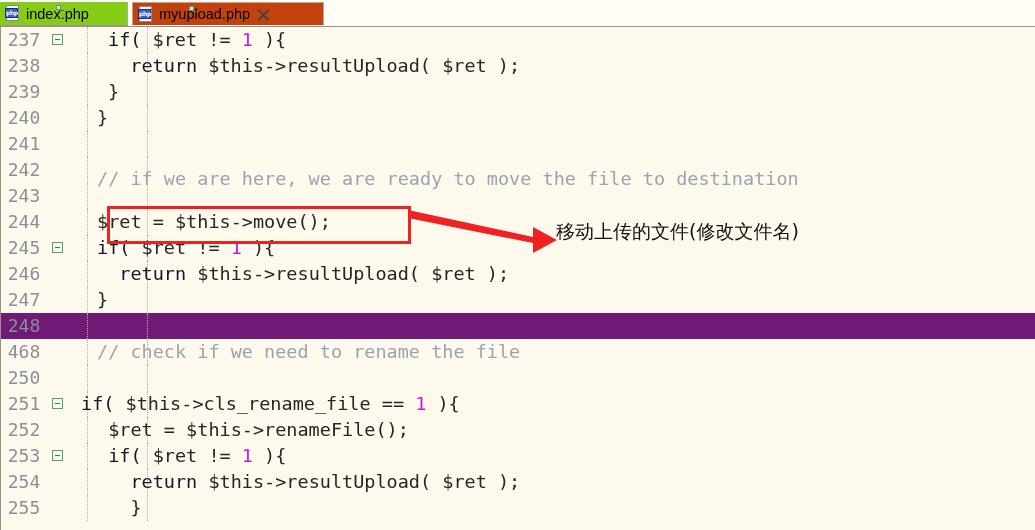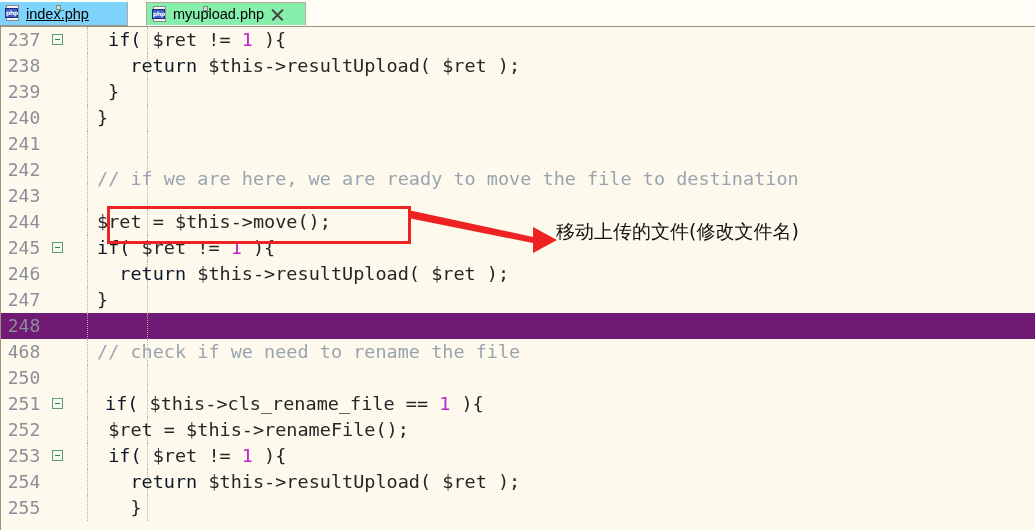--- a/index.html
+++ b/index.html
@@ -24,29 +24,28 @@
     box-sizing:border-box;
     font-family:"Liberation Sans", sans-serif;
     font-size:14px;color:#000;
     background:#fffdf6;
     cursor:default;
   }
   .tab.inactive{
     left:0;width:128px;
     border-right:1px solid #b3ab99;
     border-bottom:1px solid #9a9384;
-    background:#7dd3fc;
-    text-decoration:underline;
+    background:#84cc16;
   }
   .tab.active{
-    left:146px;width:160px;
+    left:132px;width:192px;
     border-left:1px solid #b3ab99;
     border-right:1px solid #b3ab99;
     border-top:1px solid #b3ab99;
-    background:#86efac;
+    background:#c2410c;
     border-bottom:1px solid #fffdf6;
     z-index:3;
   }
   .tabrest{
     position:absolute;left:291px;top:2px;right:0;height:24px;
     border-bottom:1px solid #9a9384;
   }
   .tab-label{white-space:nowrap;font-size:14.5px;letter-spacing:0px;}
 
   
@@ -175,21 +174,21 @@
       <div class="row"><div class="gutter">241</div><div class="vline g"></div><div class="vline i"></div><div class="code" style="left: 96px;"><span class="pl"></span></div></div>
       <div class="row"><div class="gutter">242</div><div class="vline g"></div><div class="vline i"></div><div class="code" style="left: 96px; margin-top: 9px;"><span class="cmt">// if we are here, we are ready to move the file to destination</span></div></div>
       <div class="row"><div class="gutter">243</div><div class="vline g"></div><div class="vline i"></div><div class="code" style="left: 96px;"><span class="pl"></span></div></div>
       <div class="row"><div class="gutter">244</div><div class="vline g"></div><div class="vline i"></div><div class="code" style="left: 96px;"><span class="pl">$ret = $this-&gt;move();</span></div></div>
       <div class="row"><div class="gutter">245</div><div class="fold"></div><div class="vline g"></div><div class="vline i"></div><div class="code" style="left: 96px;"><span class="kw">if( </span><span class="pl">$ret </span><span class="pl">!= </span><span class="num">1</span><span class="pl"> ){</span></div></div>
       <div class="row"><div class="gutter">246</div><div class="vline g"></div><div class="vline i"></div><div class="code" style="left: 96px;"><span class="pl">  </span><span class="kw">return </span><span class="pl">$this-&gt;resultUpload( $ret );</span></div></div>
       <div class="row"><div class="gutter">247</div><div class="vline g"></div><div class="vline i"></div><div class="code" style="left: 96px;"><span class="pl">}</span></div></div>
       <div class="row hl"><div class="gutter">248</div><div class="vline g"></div><div class="vline i"></div><div class="code" style="left: 96px;"><span class="pl"></span></div></div>
       <div class="row"><div class="gutter">468</div><div class="vline g"></div><div class="vline i"></div><div class="code" style="left: 96px;"><span class="cmt">// check if we need to rename the file</span></div></div>
       <div class="row"><div class="gutter">250</div><div class="vline g"></div><div class="vline i"></div><div class="code" style="left: 96px;"><span class="pl"></span></div></div>
-      <div class="row"><div class="gutter">251</div><div class="fold"></div><div class="vline g"></div><div class="vline i"></div><div class="code" style="left: 104px;"><span class="kw">if( </span><span class="pl">$this-&gt;cls_rename_file </span><span class="pl">== </span><span class="num">1</span><span class="pl"> ){</span></div></div>
+      <div class="row"><div class="gutter">251</div><div class="fold"></div><div class="vline g"></div><div class="vline i"></div><div class="code" style="left: 80px;"><span class="kw">if( </span><span class="pl">$this-&gt;cls_rename_file </span><span class="pl">== </span><span class="num">1</span><span class="pl"> ){</span></div></div>
       <div class="row"><div class="gutter">252</div><div class="vline g"></div><div class="vline i"></div><div class="code" style="left: 96px;"><span class="pl"> $ret = $this-&gt;renameFile();</span></div></div>
       <div class="row"><div class="gutter">253</div><div class="fold"></div><div class="vline g"></div><div class="vline i"></div><div class="code" style="left: 96px;"><span class="pl"> </span><span class="kw">if( </span><span class="pl">$ret </span><span class="pl">!= </span><span class="num">1</span><span class="pl"> ){</span></div></div>
       <div class="row"><div class="gutter">254</div><div class="vline g"></div><div class="vline i"></div><div class="code" style="left: 96px;"><span class="pl">   </span><span class="kw">return </span><span class="pl">$this-&gt;resultUpload( $ret );</span></div></div>
       <div class="row"><div class="gutter">255</div><div class="vline g"></div><div class="vline i"></div><div class="code" style="left: 96px;"><span class="pl">   }</span></div></div>
     </div>
 
   <div class="redbox"></div>
 
   <svg class="arrowsvg" viewBox="0 0 160 60">
     <polygon points="3,10 128,37 128,27 152,40 128,53 128,43 3,18" fill="#ee2222"></polygon>

